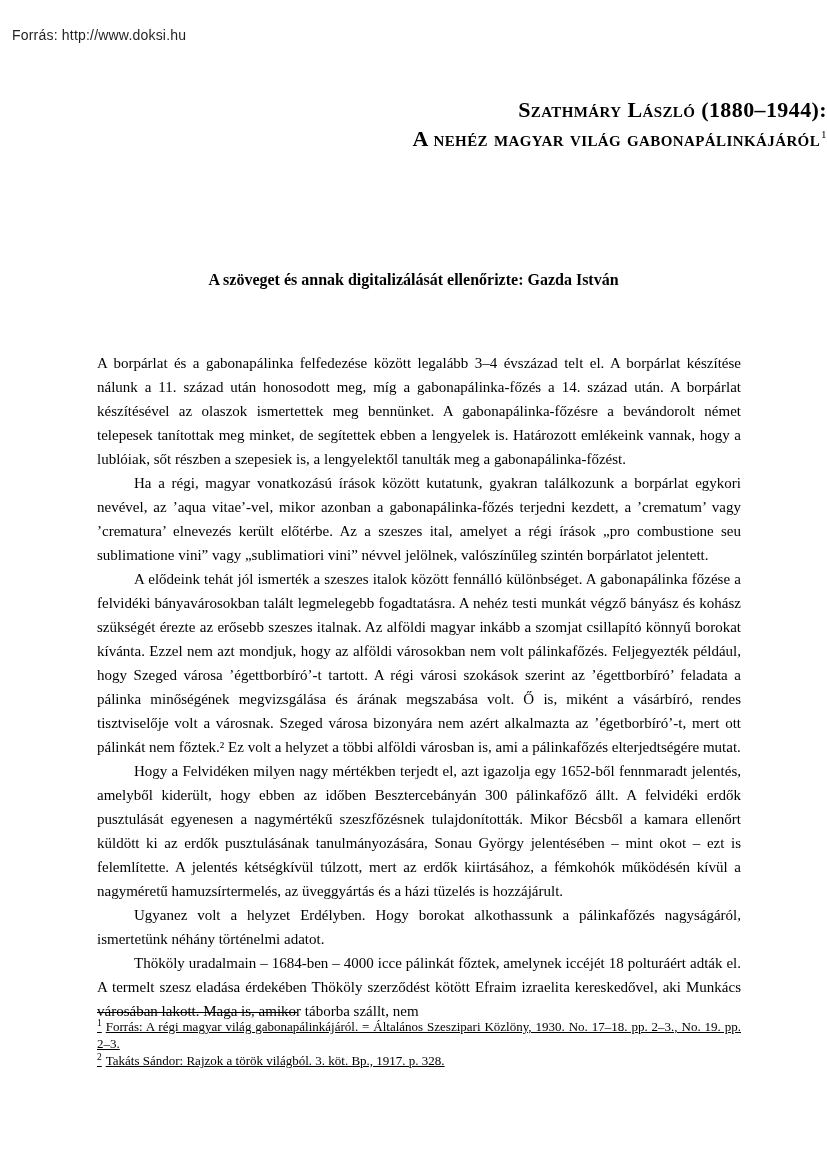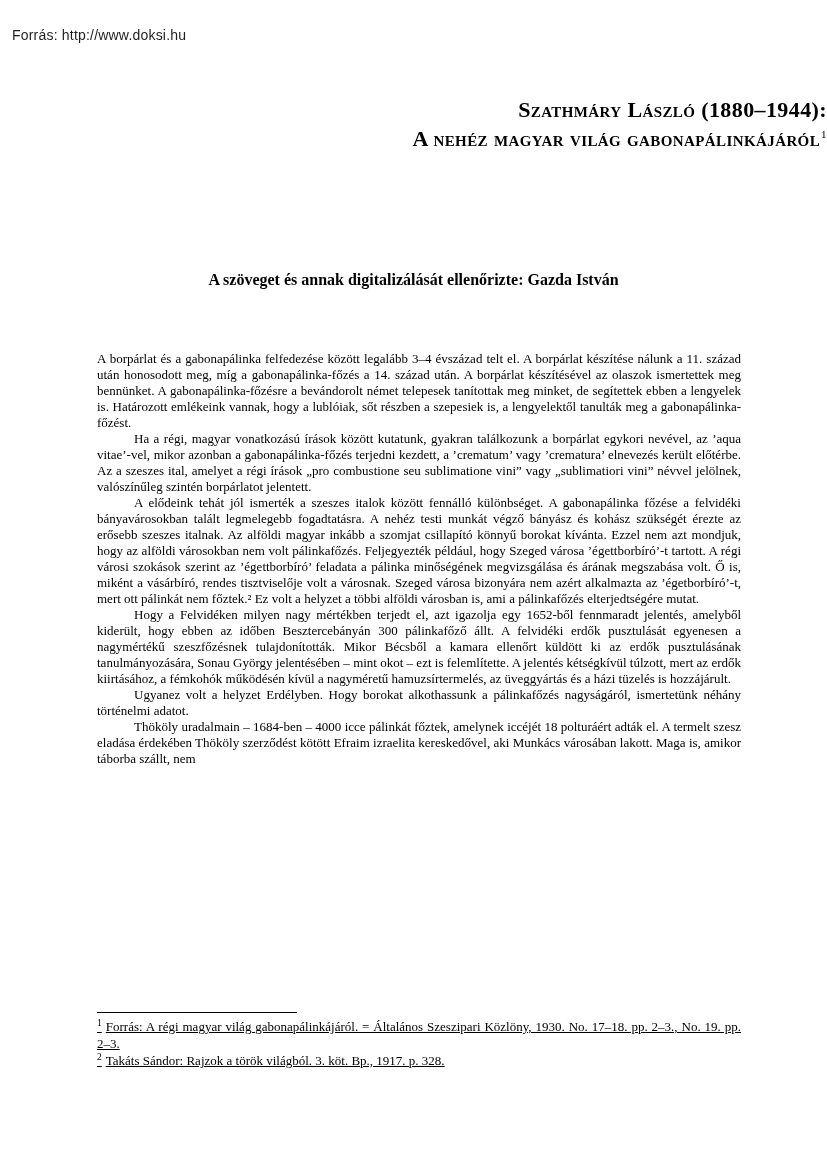--- a/index.html
+++ b/index.html
@@ -57,22 +57,22 @@
     font-weight: 700;
     font-size: 16px;
     line-height: 20px;
     margin-top: 8px;
   }
   .body-text {
     position: absolute;
     top: 351px;
     left: 97px;
     width: 644px;
-    font-size: 13px;
-    line-height: 16px;
+    font-size: 15px;
+    line-height: 24px;
     text-align: justify;
     font-family: Liberation Serif, serif;
   }
   .body-text p {
     margin: 0;
     padding: 0;
   }
   .body-text p.indent {
     text-indent: 37px;
   }

